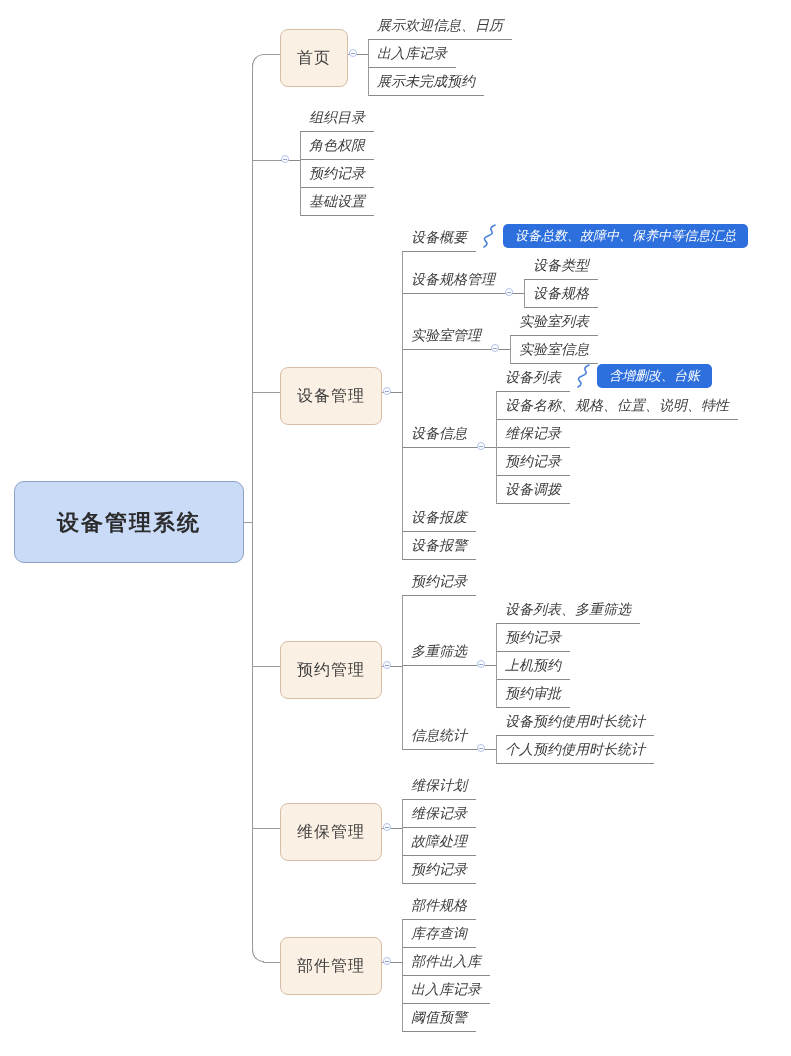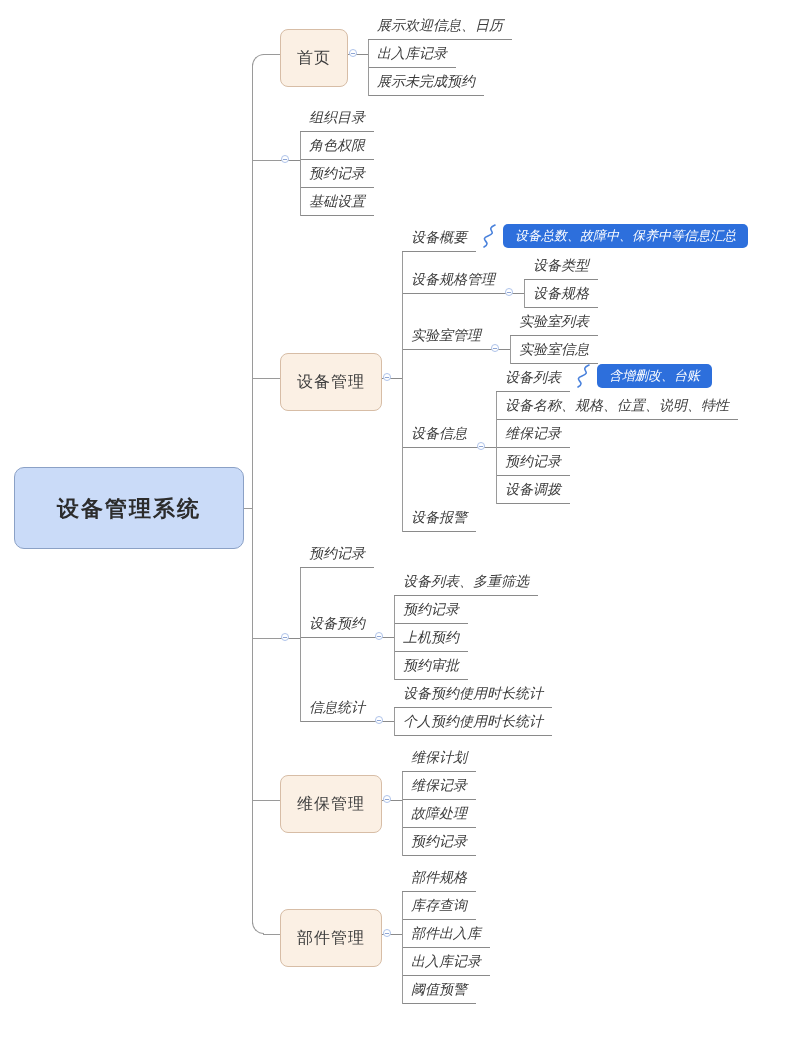--- a/index.html
+++ b/index.html
@@ -246,43 +246,49 @@
                       <div class="row">
                         <div class="topic">设备调拨</div>
                       </div>
                     </div>
                 </div>
               </div>
             </div>
 
             <div class="kid">
                 <div class="row">
+                  <div class="topic">设备报废</div>
+                </div>
+              </div>
+            <div class="kid">
+                <div class="row">
                   <div class="topic">设备报警</div>
                 </div>
               </div>
           </div>
         </div>
       </div>
 
       <div class="kid">
         <i class="hline"></i>
         <div class="row">
+          <div class="bbox">预约管理</div>
           <div class="stub center">
               <span class="collapse"></span>
             </div>
           <div class="kids u">
             <div class="kid">
                 <div class="row">
                   <div class="topic">预约记录</div>
                 </div>
               </div>
 
             <div class="kid">
               <div class="row">
-                <div class="topic">设备预约</div>
+                <div class="topic">多重筛选</div>
                 <div class="stub">
                     <span class="collapse"></span>
                   </div>
                 <div class="kids u">
                   <div class="kid">
                       <div class="row">
                         <div class="topic">设备列表、多重筛选</div>
                       </div>
                     </div>
                   <div class="kid">

